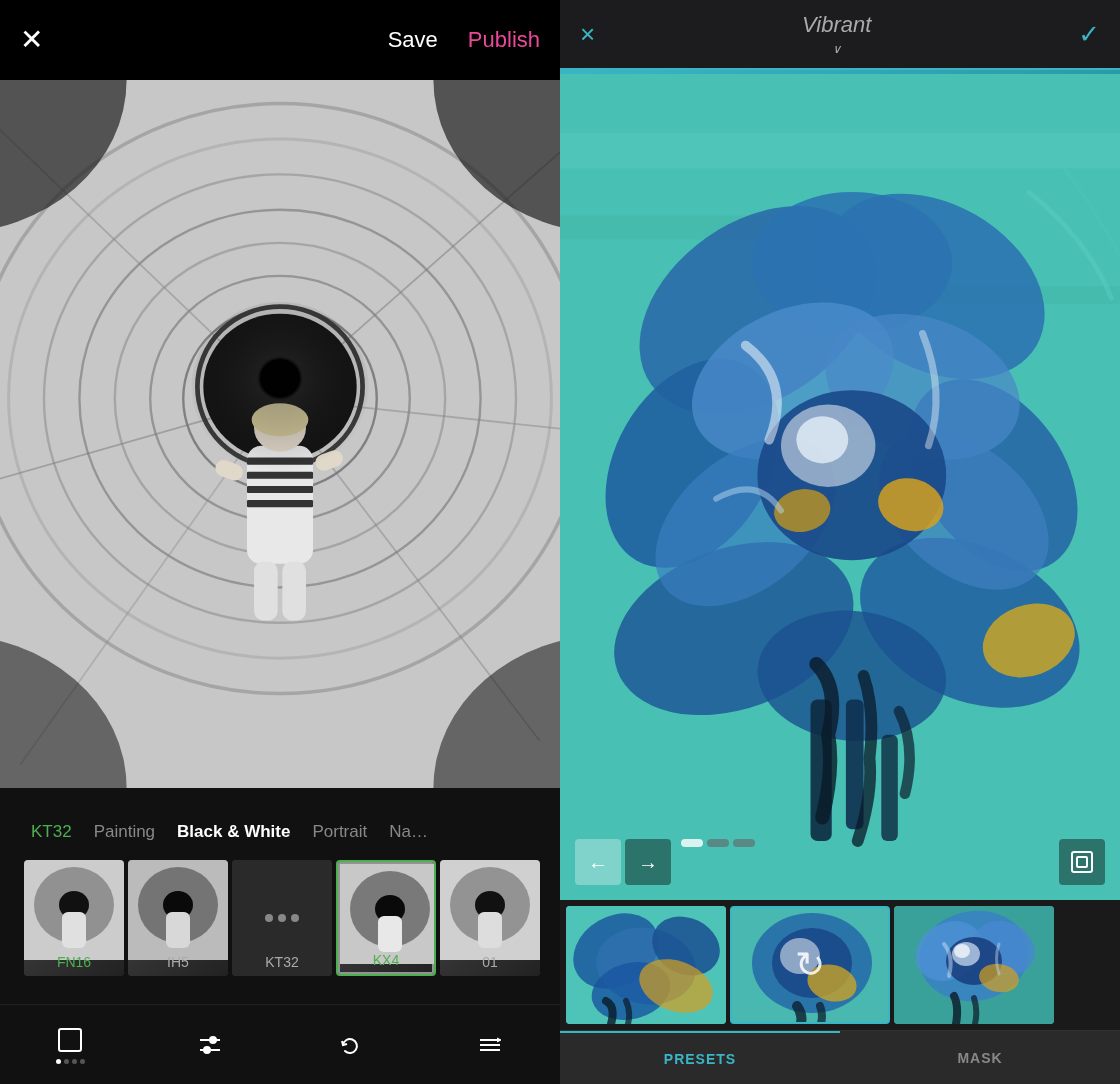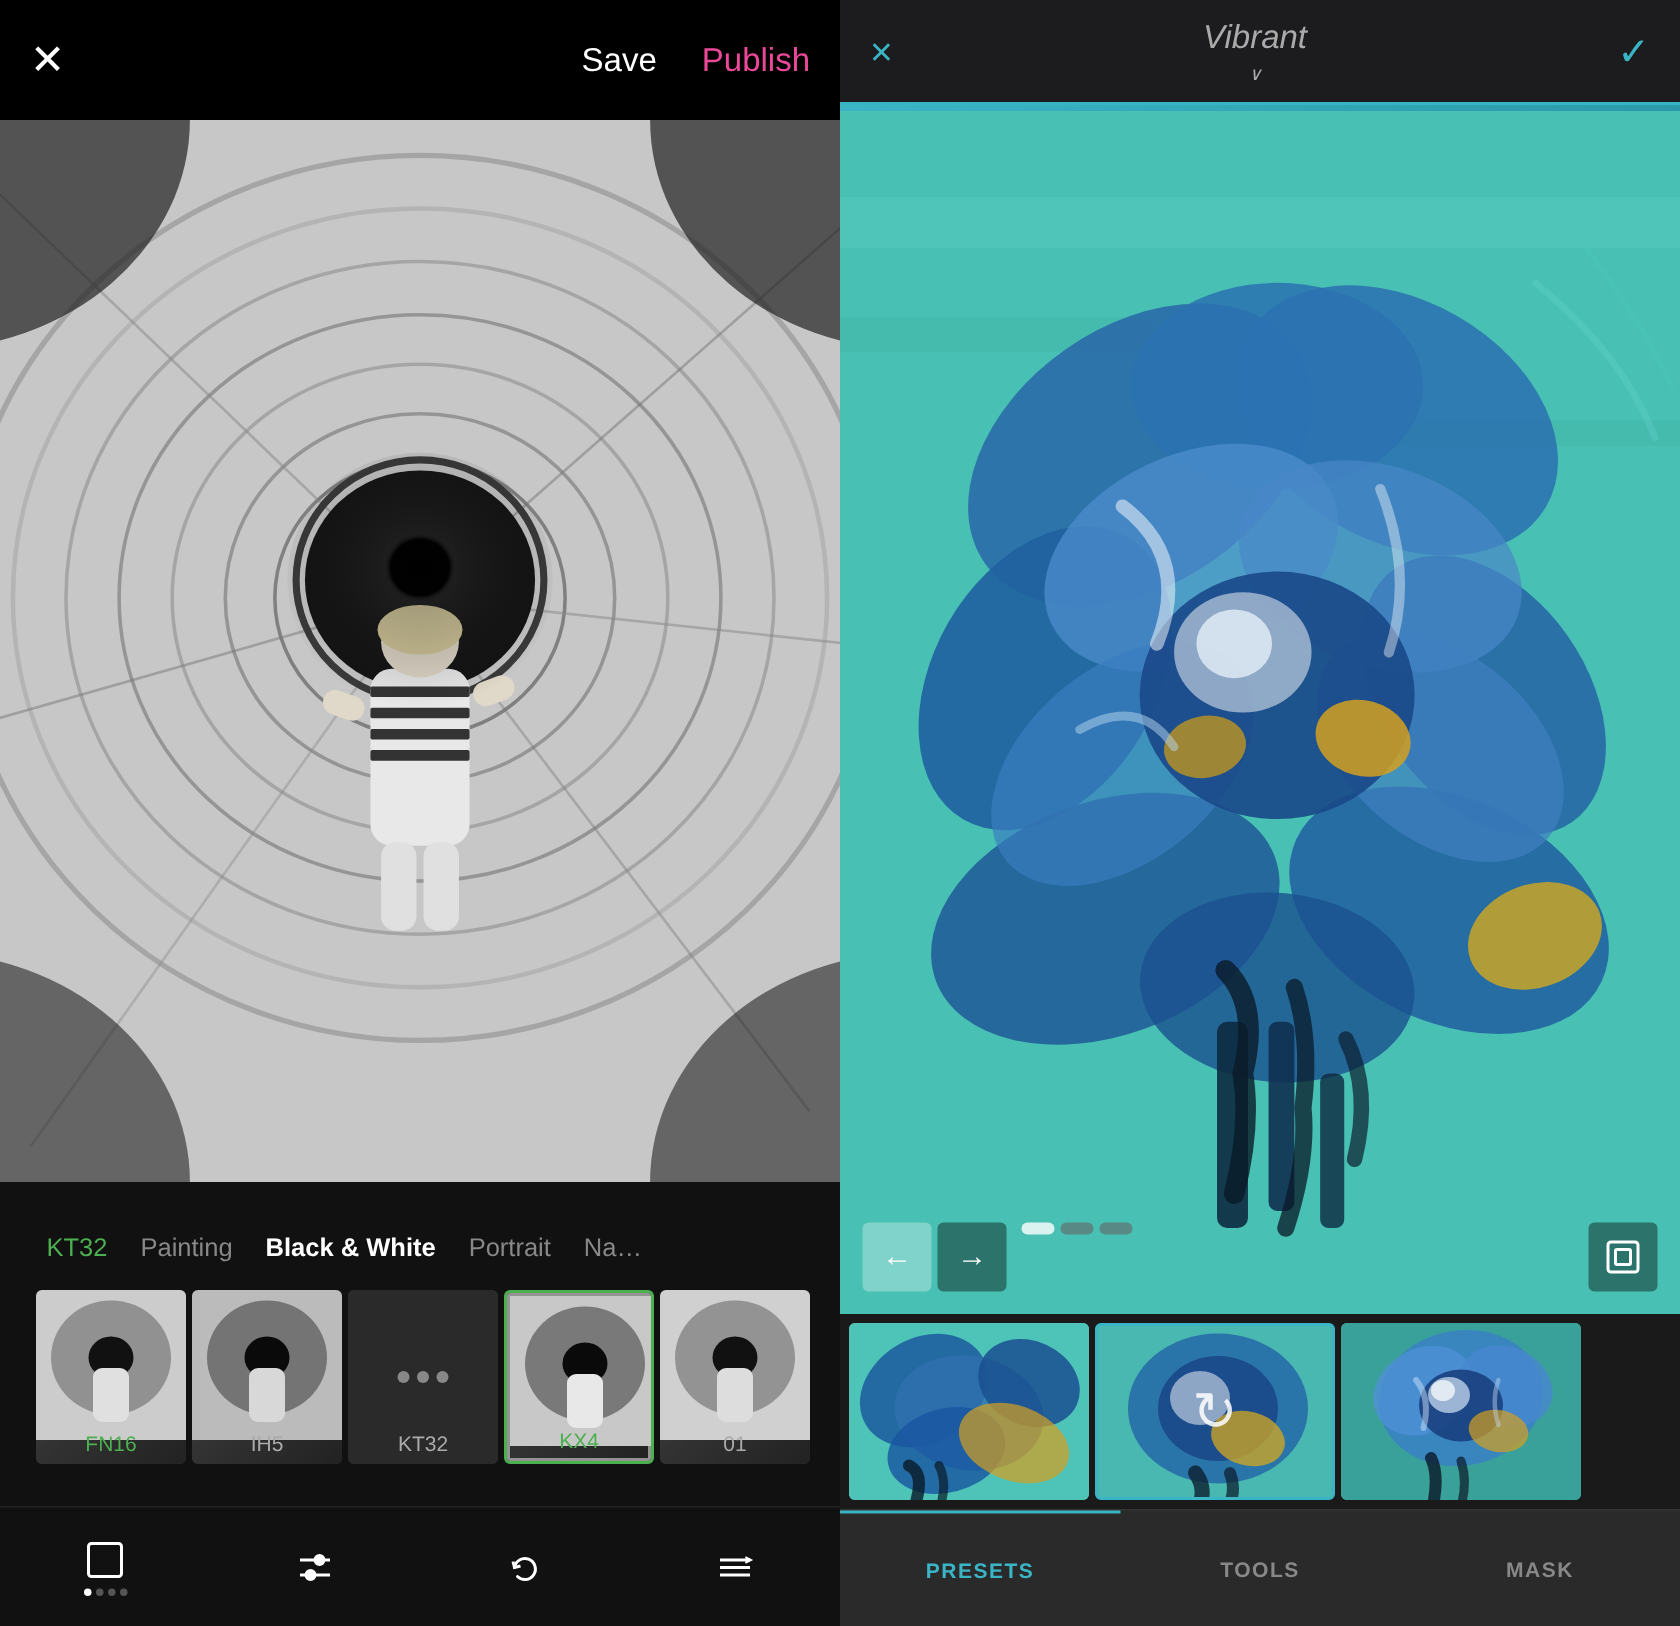--- a/index.html
+++ b/index.html
@@ -345,21 +345,21 @@
       position: absolute;
       top: 50%;
       left: 50%;
       transform: translate(-50%, -50%);
       color: #fff;
       font-size: 40px;
       opacity: 0.9;
     }
 
     .right-bottom-toolbar {
-      height: 78px;
+      height: 54px;
       background: #2a2a2a;
       display: flex;
       border-top: 1px solid #333;
       flex-shrink: 0;
     }
 
     .bottom-tab {
       flex: 1;
       display: flex;
       align-items: center;
@@ -738,20 +738,17 @@
       </svg>
     </div>
 
   </div>
 
   <div class="right-bottom-toolbar">
     <div class="bottom-tab active">
       <span>PRESETS</span>
     </div>
     <div class="bottom-tab">
-      <span>TOOLS</span>
-    </div>
-    <div class="bottom-tab">
       <span>MASK</span>
     </div>
   </div>
 
 </div>
 
 </body></html>

